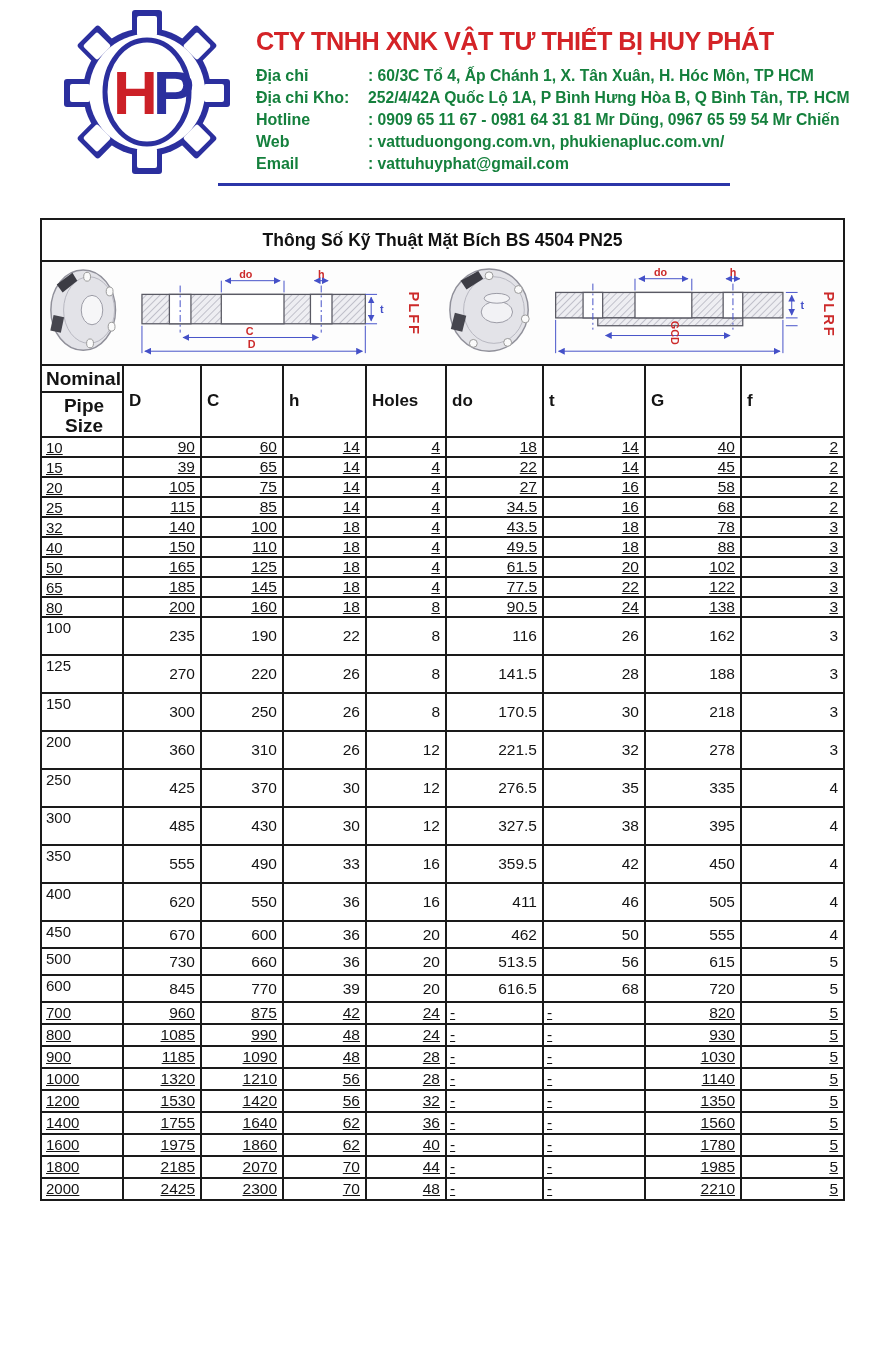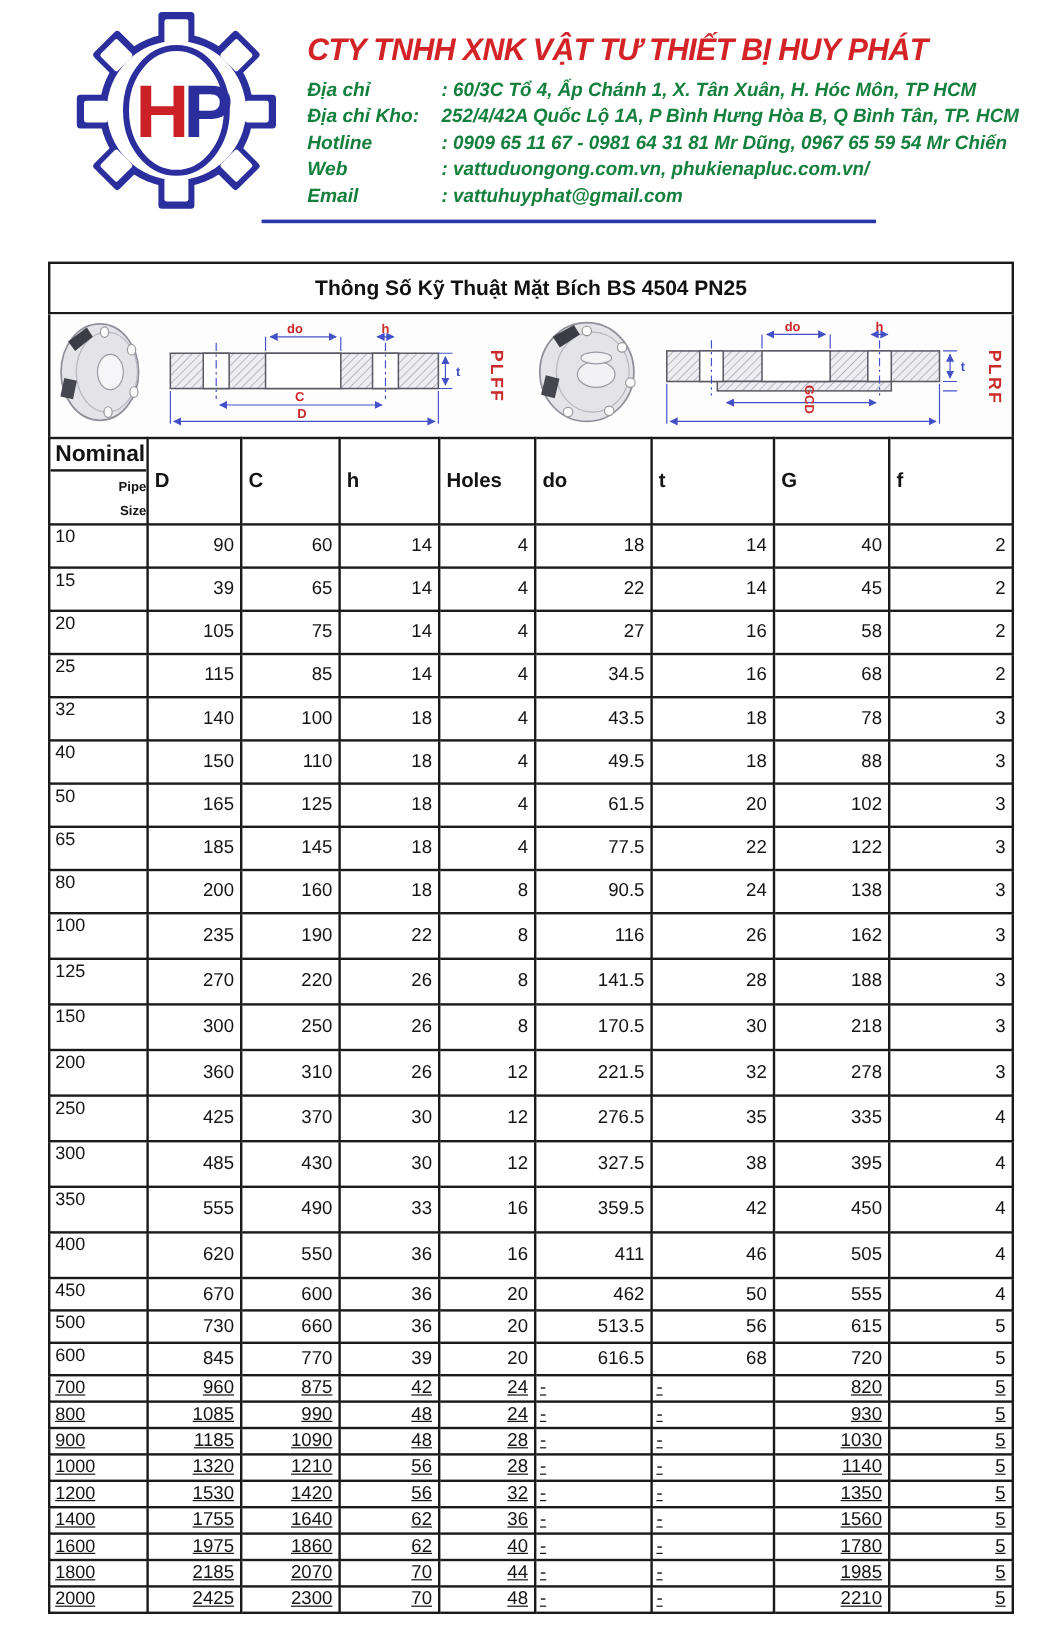--- a/index.html
+++ b/index.html
@@ -5,21 +5,21 @@
   * { margin:0; padding:0; box-sizing:border-box; }
   html,body { background:#ffffff; }
   .page {
     position:relative; width:872px; height:1356px; background:#fff;
     font-family:"Liberation Sans", sans-serif; color:#141414; overflow:hidden;
   }
 
   
   .letterhead { position:absolute; top:8px; left:58px; display:flex; }
   .logo-wrap { width:178px; height:168px; flex:0 0 auto; }
-  .head-info { padding-top:18px; padding-left:20px;font-style:italic; }
+  .head-info { padding-top:18px; padding-left:20px; }
   .company-name {
     font-size:26px; font-weight:bold; color:#d42327; white-space:nowrap;
     letter-spacing:-0.5px; margin-bottom:8px; transform:scaleX(0.97); transform-origin:left;
   }
   .contact-row { display:flex; font-size:16px; font-weight:bold; color:#15803d; line-height:22px; white-space:nowrap; }
   .contact-label { width:112px; flex:0 0 auto; }
   .contact-value { transform:scaleX(0.98); transform-origin:left; }
   .blue-rule { position:absolute; top:183px; left:218px; width:512px; height:3px; background:#2b35a8; }
 
   
@@ -37,25 +37,25 @@
 
   
   table.spec { width:805px; border-collapse:collapse; table-layout:fixed; }
   table.spec td, table.spec th { border:2px solid #1a1a1a; overflow:hidden; }
   th.colhead {
     font-size:17px; font-weight:bold; text-align:left; vertical-align:middle;
     padding-left:5px; height:68px;
   }
   th.nominal-head { padding:0; vertical-align:top; }
   .nominal-top { font-size:19px; font-weight:bold; text-align:left; padding:2px 0 1px 4px; border-bottom:2px solid #1a1a1a; }
-  .nominal-bottom { font-size:11px; font-weight:bold; text-align:right; padding:3px 0 0 4px; line-height:20px; }
+  .nominal-bottom { font-size:19px; font-weight:bold; text-align:center; padding:3px 0 0 4px; line-height:20px; }
   td.cell-num { text-align:right; vertical-align:middle; padding-right:5px; font-size:15.5px; line-height:1; }
   td.cell-dash { text-align:left; vertical-align:middle; padding-left:3px; font-size:15.5px; line-height:1; }
   td.cell-size { text-align:left; vertical-align:top; padding:2px 0 0 4px; font-size:15px; line-height:1.05; }
-  tr.r36 { height:36px; } tr.r38 { height:38px; } tr.r27 { height:27px; } tr.r22 { height:22px;text-decoration:underline; }
+  tr.r36 { height:20px;text-decoration:underline; } tr.r38 { height:38px; } tr.r27 { height:27px; } tr.r22 { height:22px;text-decoration:underline; }
 </style>
 </head>
 <body>
 
 <div class="page">
 
   <div class="letterhead">
     <div class="logo-wrap">
       <svg width="178" height="168" viewBox="0 0 178 168">
         <g fill="#2b2f9e">

